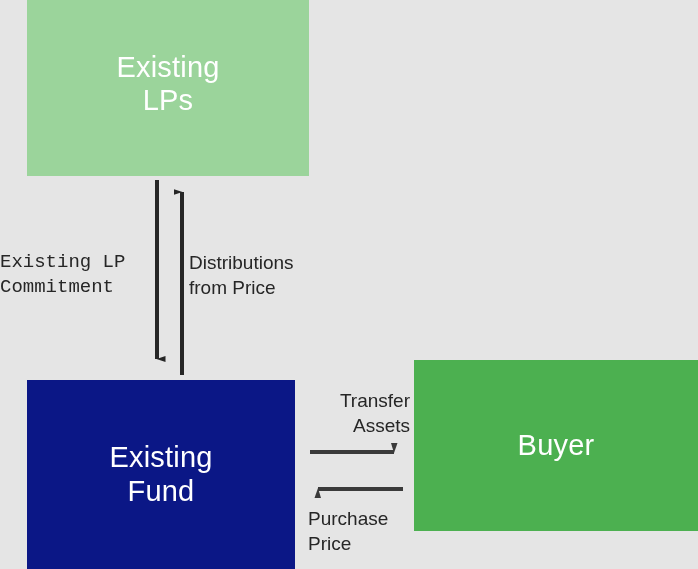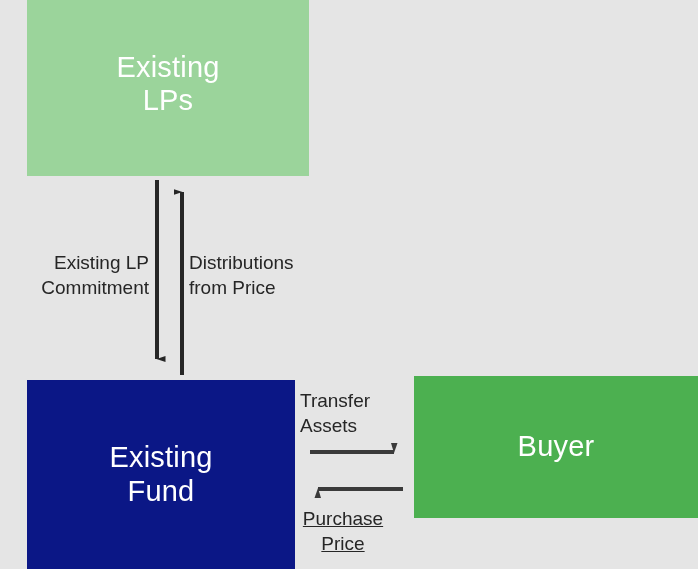--- a/index.html
+++ b/index.html
@@ -56,23 +56,23 @@
     background: #0B1786;
   }
   #node-existing-fund .node-label {
     font-size: 29px;
     font-weight: 400;
     letter-spacing: 0.2px;
   }
 
   #node-buyer {
     left: 414px;
-    top: 376px;
+    top: 360px;
     width: 284px;
-    height: 142px;
+    height: 171px;
     background: #4CB050;
   }
   #node-buyer .node-label {
     font-size: 29px;
     font-weight: 400;
     letter-spacing: 0.2px;
   }
 
   
   .edge-label {
@@ -80,40 +80,38 @@
     color: #262626;
     font-size: 19px;
     line-height: 1.32;
     white-space: pre-line;
   }
 
   #label-existing-lp-commitment {
     left: 0px;
     top: 250px;
     width: 149px;
-    text-align: right;
+    font-family: Liberation Mono, monospace;
   }
   #label-distributions-from-sale {
     left: 189px;
     top: 250px;
     width: 160px;
     text-align: left;
   }
   #label-transfer-assets {
     left: 300px;
     top: 388px;
     width: 110px;
-    text-align: left;
+    text-align: right;
   }
   #label-purchase-price {
-    left: 284px;
+    left: 308px;
     top: 506px;
     width: 118px;
-    text-align: center;
-    text-decoration: underline;
   }
 
   
   #edges {
     position: absolute;
     left: 0;
     top: 0;
     width: 698px;
     height: 569px;
     pointer-events: none;

